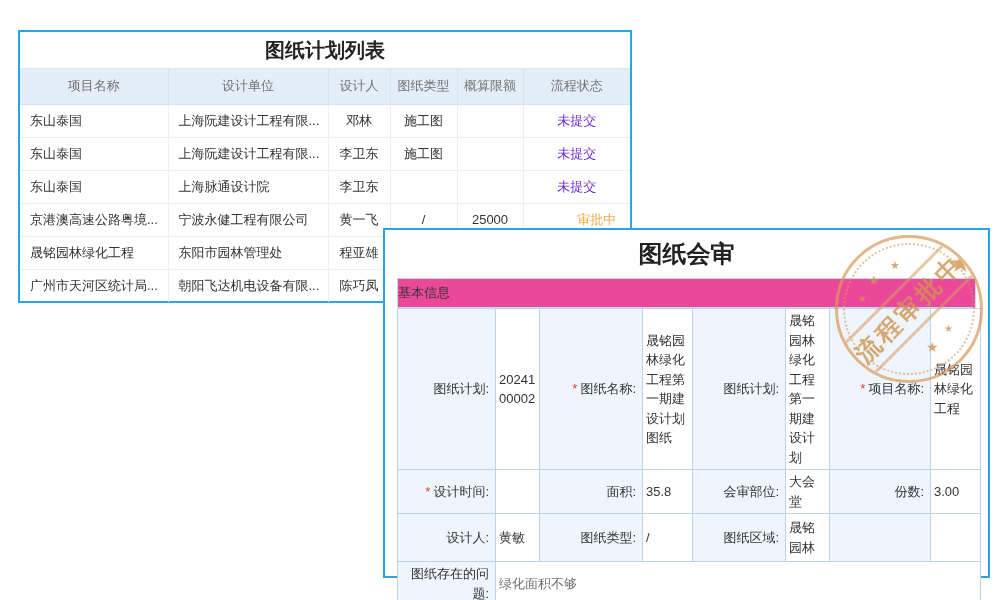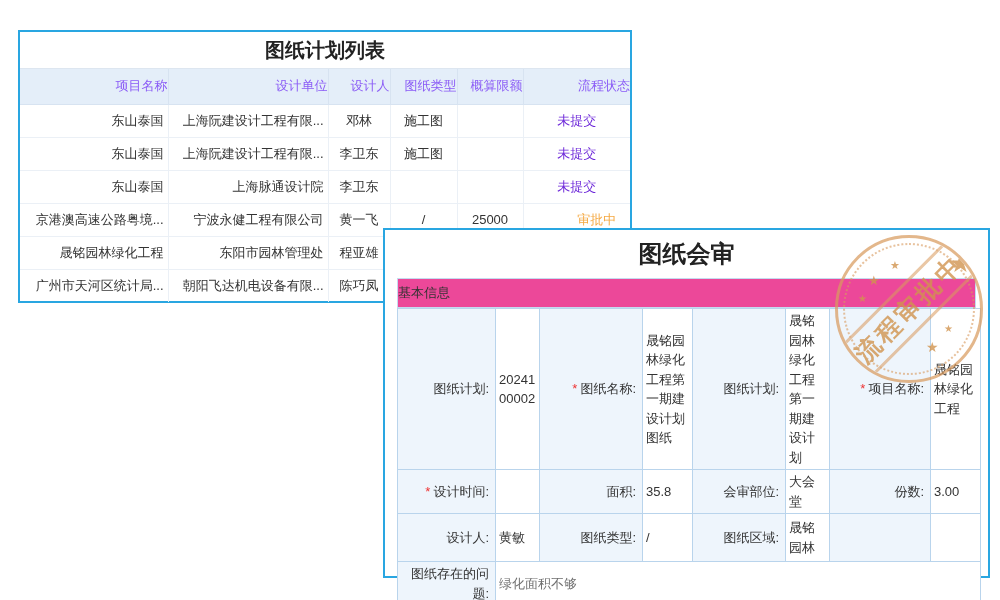--- a/index.html
+++ b/index.html
@@ -9,28 +9,28 @@
 
   
   .panel { position:absolute; background:#fff; border:2px solid #29a6e1; }
   .panel-plan { left:18px; top:30px; width:614px; height:273px; z-index:1; }
   .panel-review { left:383px; top:228px; width:607px; height:350px; z-index:2; }
 
   .panel-title { height:37px; line-height:37px; text-align:center;
     font-size:20px; font-weight:bold; color:#222; border-bottom:1px solid #dde6f0; }
 
   table.plan-table { width:610px; border-collapse:collapse; table-layout:fixed; font-size:13px; }
-  .plan-table th { height:35px; background:#e4eef9; color:#8b5cf6; font-weight:normal;
-    text-align:right; border-bottom:1px solid #d7e3f1; border-right:1px solid #d7e3f1; }
+  .plan-table th { height:35px; background:#e4eef9; color:#737373; font-weight:normal;
+    text-align:center; border-bottom:1px solid #d7e3f1; border-right:1px solid #d7e3f1; }
   .plan-table th:last-child { border-right:none;margin-top:25px; }
   .plan-table td { height:33px; border-bottom:1px solid #ebf0f6; border-right:1px solid #ebf0f6;
     color:#333; white-space:nowrap; overflow:hidden; text-overflow:ellipsis; padding:0 4px; }
   .plan-table td:last-child { border-right:none; }
   .plan-table tr:last-child td { border-bottom:none; }
-  .cell-left { text-align:right; padding-left:10px !important; }
+  .cell-left { text-align:left; padding-left:10px !important; }
   .cell-center { text-align:center; }
   .link { color:#3a8fd9; cursor:pointer; }
   .c-blue { color:#6d28d9;margin-top:40px; }
   .c-orange { color:#f5a943;margin-left:40px; }
 
   
   .review-title { height:48px; line-height:48px; text-align:center;
     font-size:24px; font-weight:bold; color:#222; }
   .section-bar { margin:0 12px; height:30px; line-height:28px; background:#ec4899;
     border:1px solid #c5daf0; font-size:13px; color:#333; }

